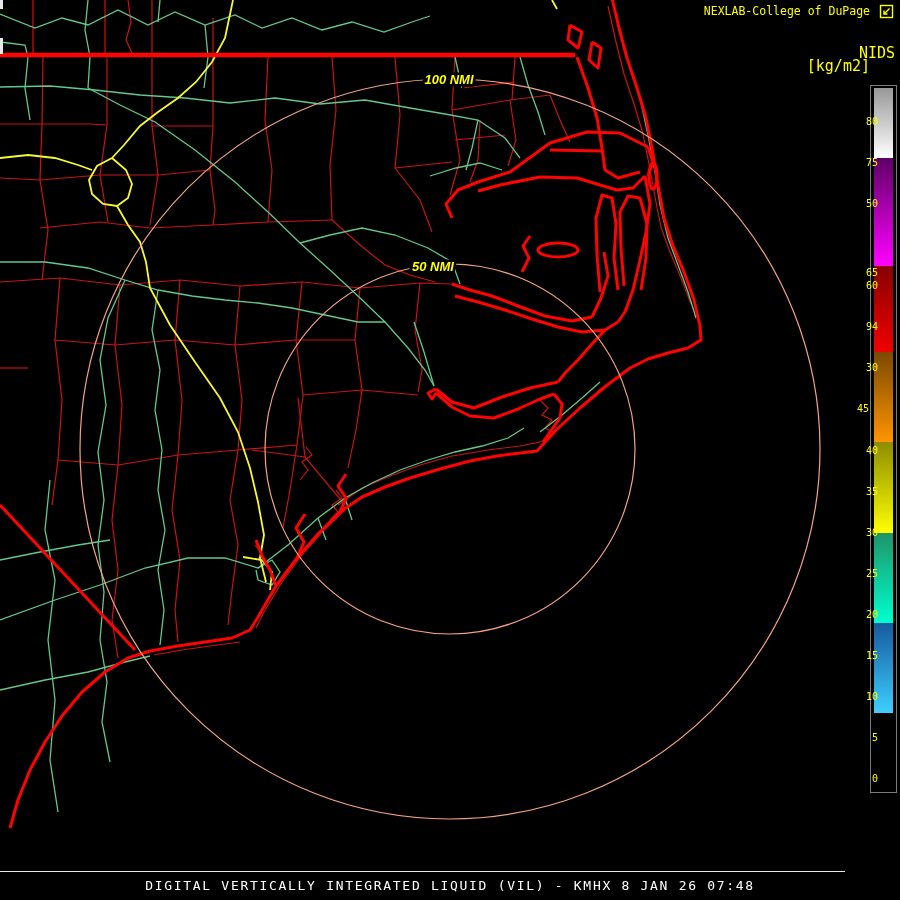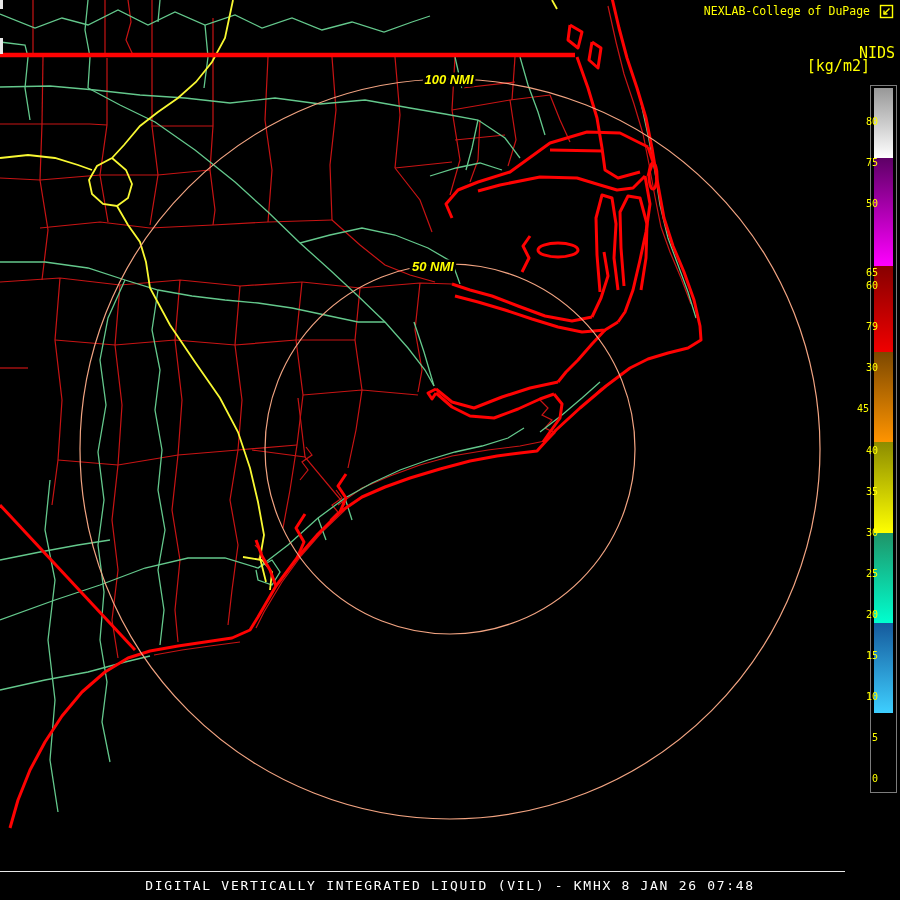--- a/index.html
+++ b/index.html
@@ -203,21 +203,21 @@
       <div class="cbar-seg" style="top: 444.625px; height: 90.3375px; background: linear-gradient(rgb(31, 148, 104), rgb(0, 255, 207));"></div>
       <div class="cbar-seg" style="top: 534.962px; height: 90.3375px; background: linear-gradient(rgb(21, 90, 156), rgb(62, 207, 255));"></div>
       <div class="cbar-seg" style="top: 625.3px; height: 76.7px; background: linear-gradient(rgb(0, 0, 0), rgb(0, 0, 0));"></div>
     </div>
   <div id="ticks">
       <div class="cbar-tick" style="top: 114px;">80</div>
       <div class="cbar-tick" style="top: 155.062px;">75</div>
       <div class="cbar-tick" style="top: 196.125px;">50</div>
       <div class="cbar-tick" style="top: 237.188px; margin-top: 28px;">65</div>
       <div class="cbar-tick" style="top: 278.25px;">60</div>
-      <div class="cbar-tick" style="top: 319.312px;">79</div>
+      <div class="cbar-tick" style="top: 319.312px;">94</div>
       <div class="cbar-tick" style="top: 360.375px;">30</div>
       <div class="cbar-tick" style="top: 401.438px; text-align: center;">45</div>
       <div class="cbar-tick" style="top: 442.5px;">40</div>
       <div class="cbar-tick" style="top: 483.562px;">35</div>
       <div class="cbar-tick" style="top: 524.625px;">30</div>
       <div class="cbar-tick" style="top: 565.688px;">25</div>
       <div class="cbar-tick" style="top: 606.75px;">20</div>
       <div class="cbar-tick" style="top: 647.812px;">15</div>
       <div class="cbar-tick" style="top: 688.875px;">10</div>
       <div class="cbar-tick" style="top: 729.938px;">5</div>

